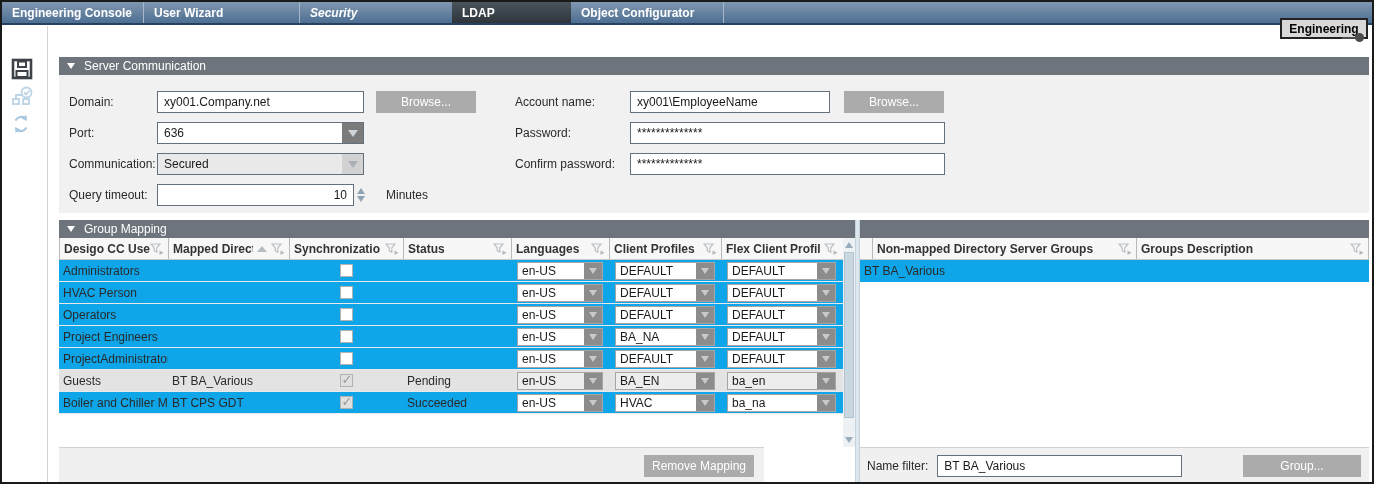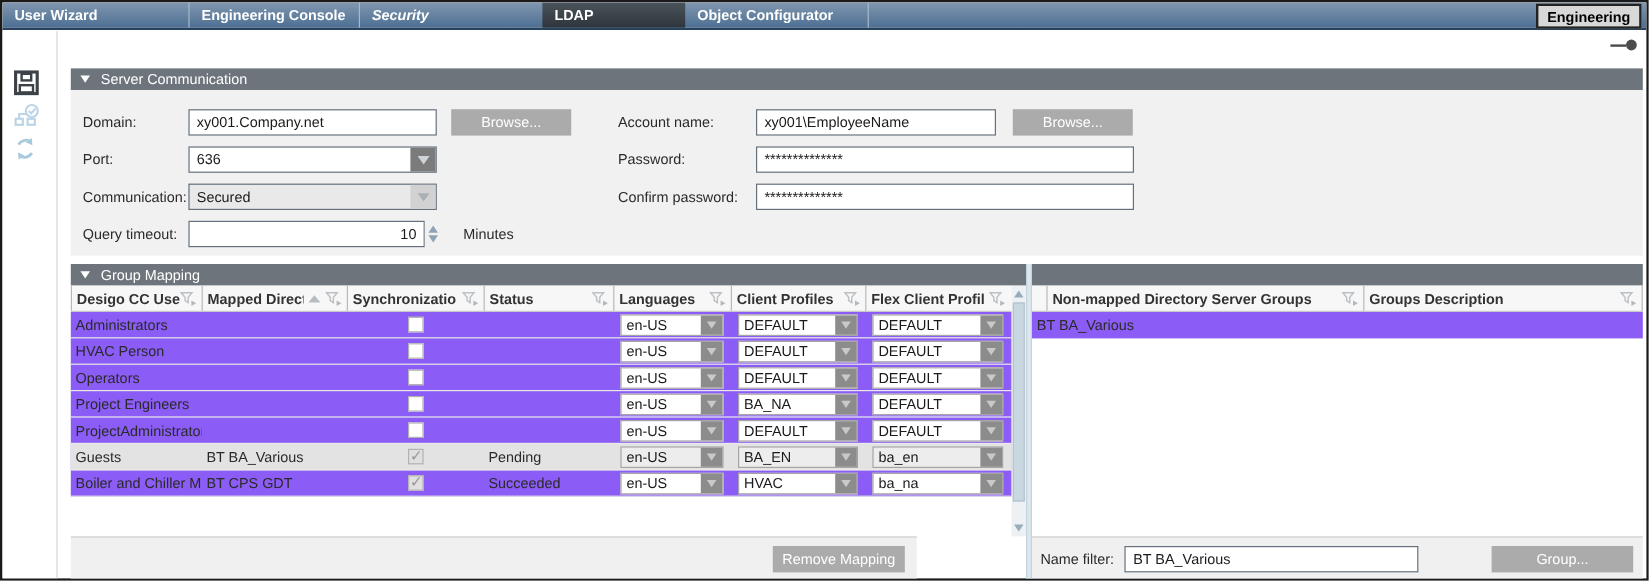--- a/index.html
+++ b/index.html
@@ -7,21 +7,21 @@
   .window { position:relative; width:1374px; height:484px; border:2px solid #1a1a1a; background:#fff; overflow:hidden; }
 
   
   .tabbar { position:absolute; left:0; top:0; right:0; height:23px;
             background:linear-gradient(180deg,#8097b1 0%,#64819f 55%,#4d6f94 100%);
             border-bottom:2px solid #27425e; display:flex; align-items:stretch; }
   .tab { display:flex; align-items:center; padding:0 10px; color:#fff; font-size:12px; font-weight:bold; border-right:1px solid #a7b8cc; }
   .tab.t0 { width:142px; } .tab.t1 { width:156px; } .tab.t2 { width:152px; border-right:none;font-style:italic; }
   .tab.active { width:119px; background:linear-gradient(180deg,#4b545c 0%,#2e353b 100%); border-right:none; }
   .tab.t4 { width:153px; }
-  .tab-right { margin-left:auto; margin-right:4px; margin-top:1px; height:21px; width:88px;
+  .tab-right { margin-left:auto; margin-right:4px; margin-top:16px; height:21px; width:88px;
                background:#d8d8d8; border:2px solid #222; color:#000; font-size:12px; font-weight:bold;
                display:flex; align-items:center; justify-content:center; }
 
   
   .pin { position:absolute; top:31px; right:8px; width:22px; height:10px; }
   .pin-line { position:absolute; left:0; top:4px; width:13px; height:2px; background:#4c4c4c; }
   .pin-dot { position:absolute; right:0; top:0; width:9px; height:9px; border-radius:50%; background:#4c4c4c; }
 
   
   .sidebar { position:absolute; left:0; top:24px; width:46px; bottom:0; background:#fff; border-right:1px solid #d4d4d4; }
@@ -51,21 +51,21 @@
   .spin-dn { width:0; height:0; border-left:4px solid transparent; border-right:4px solid transparent; border-top:6px solid #8ea3b5; }
 
   
   .grid-head { position:absolute; top:236px; height:22px; display:flex; background:#f7f7f7; border-bottom:1px solid #c9c9c9; }
   .hcell { display:flex; align-items:center; font-size:12px; font-weight:bold; color:#333;
            border-left:1px solid #b9b9b9; padding:0 4px; }
   .hcell .lbl { overflow:hidden; white-space:nowrap; }
   .hcell .sp { flex:1; }
   .c0{width:109px;} .c1{width:121px;} .c2{width:114px;} .c3{width:108px;} .c4{width:98px;} .c5{width:112px;} .c6{width:121px;}
   .r0{width:264px;} .r1{flex:1; border-right:1px solid #b9b9b9;}
-  .grid-body { position:absolute; top:258px; background:#8b5cf6; }
+  .grid-body { position:absolute; top:258px; background:#0ea5e9; }
   .grow { display:flex; height:22px; border-bottom:1px solid #e9e9e9; align-items:center; }
   .grow.selected { background:#e3e3e3; }
   .gcell { height:22px; display:flex; align-items:center; padding:0 4px; font-size:12px; color:#2a2a2a; overflow:hidden; white-space:nowrap; }
   .gcell.center { justify-content:center; }
   .checkbox { width:13px; height:13px; border:1px solid #b2b2b2; background:#fff; position:relative; }
   .checkbox.checked { background:#e0e0e0; }
   .checkbox.checked::after { content:"✓"; position:absolute; left:1px; top:-3px; font-size:13px; color:#9a9a9a; }
   .combo { height:18px; flex:1; background:#fff; border:1px solid #a5a5a5; display:flex; align-items:center; margin:0 2px; }
   .combo .txt { flex:1; padding:0 4px; font-size:12px; color:#1a1a1a; overflow:hidden; white-space:nowrap; }
   .combo .arrow-btn { width:18px; height:16px; background:#8c8c8c; display:flex; align-items:center; justify-content:center; }
@@ -88,25 +88,25 @@
   .flabel2 { font-size:12px; color:#2a2a2a; }
 
   svg { display:block; }
 </style>
 </head>
 <body>
 
 <div class="window">
 
   <div class="tabbar">
+    <div class="tab t0">
+        <span>Engineering Console</span>
+      </div>
     <div class="tab t1">
         <span>User Wizard</span>
-      </div>
-    <div class="tab t0">
-        <span>Engineering Console</span>
       </div>
     <div class="tab t2">
         <span>Security</span>
       </div>
     <div class="tab active">
         <span>LDAP</span>
       </div>
     <div class="tab t4">
         <span>Object Configurator</span>
       </div>

